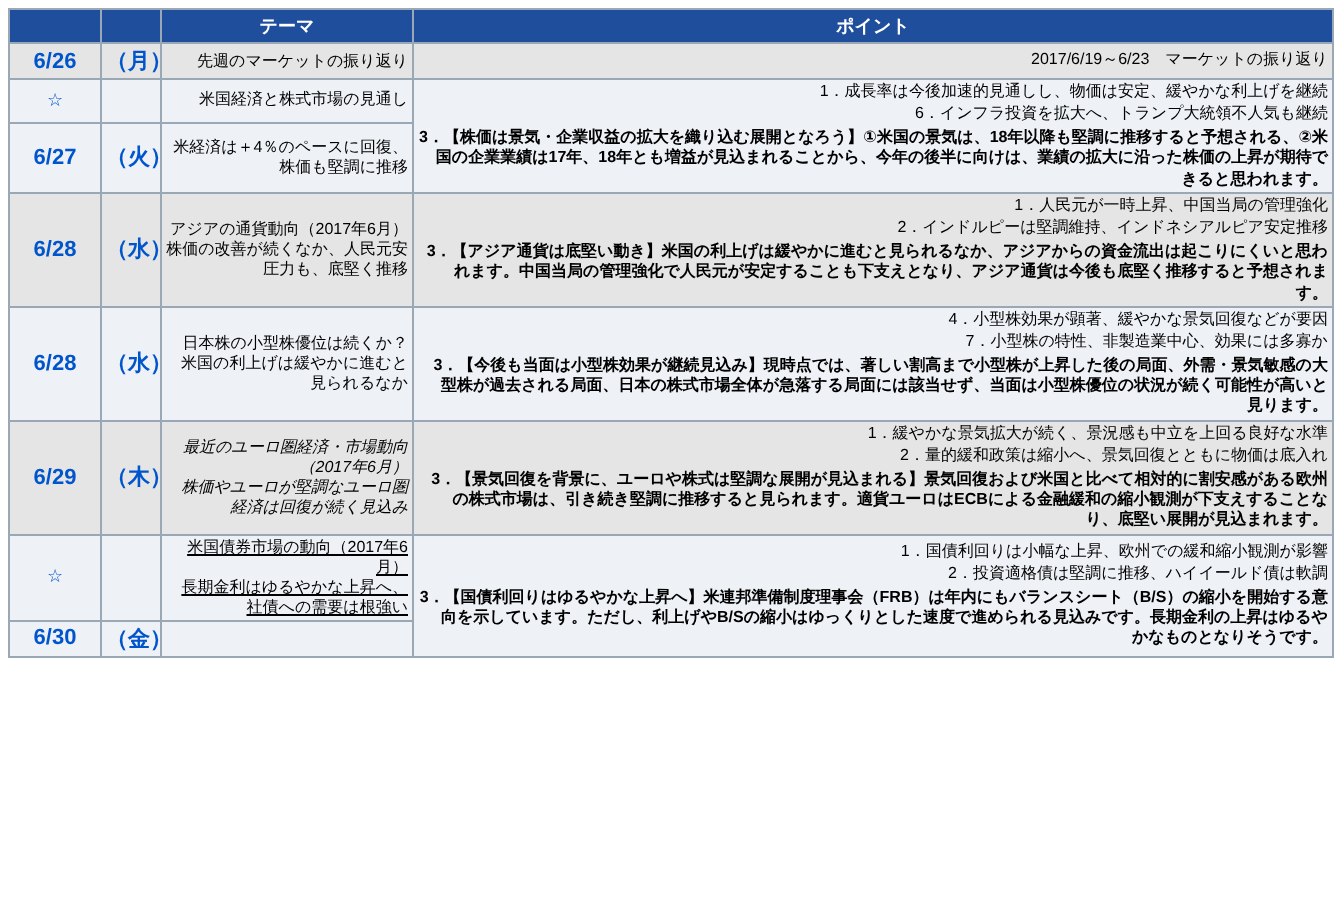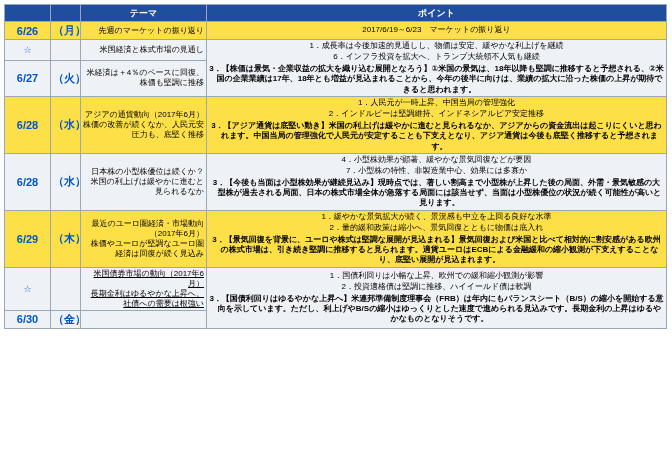--- a/index.html
+++ b/index.html
@@ -52,27 +52,27 @@
     text-align:center;
   }
   td.theme{
     font-size:8px;
     line-height:1.25;
     text-align:right;
   }
   td.point{
     font-size:8px;
     line-height:1.3;
-    text-align:center;
+    text-align:right;
   }
   .pt{margin:0 0 1px 0;padding:0;text-indent:-6px;padding-left:6px;}
   .pt:last-child{margin-bottom:0;}
   .bold{font-weight:bold;}
   .row-alt td{background:#eef1f6;}
-  .row-plain td{background:#fde047;}
+  .row-plain td{background:#e5e5e5;}
 </style>
 </head>
 <body>
 
 <table class="sched">
   <colgroup>
     <col class="c-date">
       <col class="c-day">
       <col class="c-theme">
       <col class="c-point">
@@ -132,21 +132,21 @@
       <td class="point">
         <div class="pt">4．小型株効果が顕著、緩やかな景気回復などが要因</div>
         <div class="pt">7．小型株の特性、非製造業中心、効果には多寡か</div>
         <div class="pt bold">3．【今後も当面は小型株効果が継続見込み】現時点では、著しい割高まで小型株が上昇した後の局面、外需・景気敏感の大型株が過去される局面、日本の株式市場全体が急落する局面には該当せず、当面は小型株優位の状況が続く可能性が高いと見ります。</div>
       </td>
     </tr>
 
     <tr class="row-plain">
       <td class="date">6/29</td>
       <td class="day">（木）</td>
-      <td class="theme" style="white-space:pre-line;">最近のユーロ圏経済・市場動向（2017年6月）
+      <td class="theme" style="white-space:pre-line;font-style:italic;">最近のユーロ圏経済・市場動向（2017年6月）
 株価やユーロが堅調なユーロ圏経済は回復が続く見込み</td>
       <td class="point">
         <div class="pt">1．緩やかな景気拡大が続く、景況感も中立を上回る良好な水準</div>
         <div class="pt">2．量的緩和政策は縮小へ、景気回復とともに物価は底入れ</div>
         <div class="pt bold">3．【景気回復を背景に、ユーロや株式は堅調な展開が見込まれる】景気回復および米国と比べて相対的に割安感がある欧州の株式市場は、引き続き堅調に推移すると見られます。適貨ユーロはECBによる金融緩和の縮小観測が下支えすることなり、底堅い展開が見込まれます。</div>
       </td>
     </tr>
 
     <tr class="row-alt">
       <td class="date star">☆</td>

